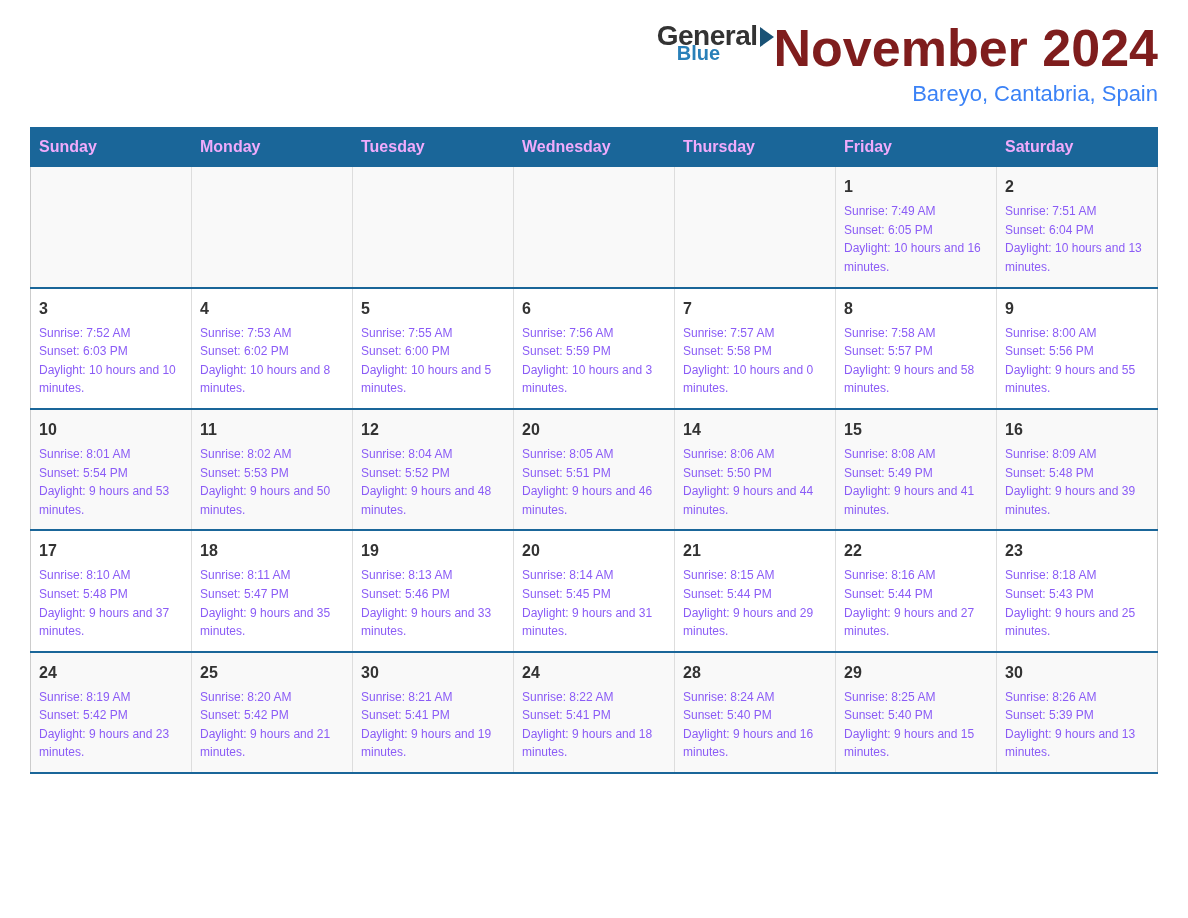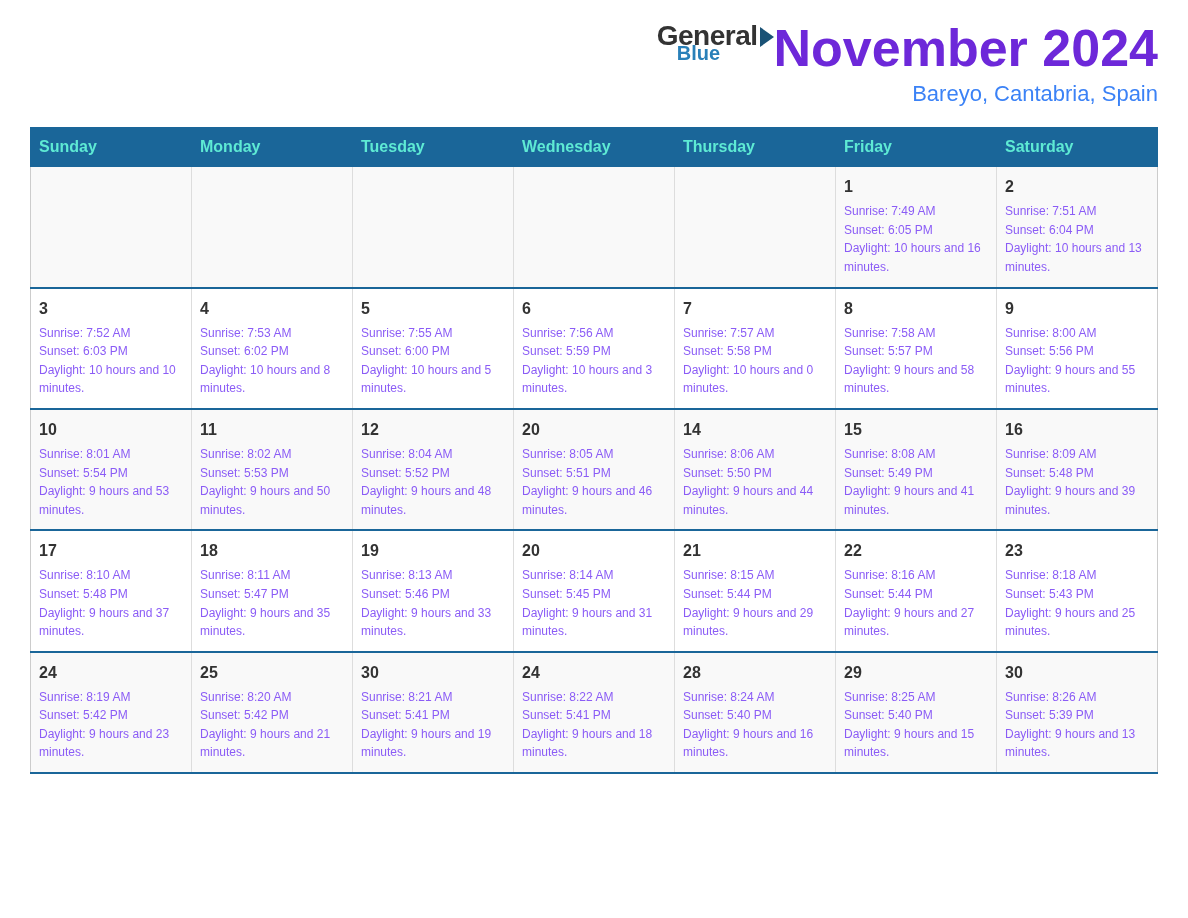--- a/index.html
+++ b/index.html
@@ -47,38 +47,38 @@
       font-weight: bold;
       margin-left: 18px;
       margin-top: -4px;
     }
     .title-area {
       text-align: right;
     }
     .month-title {
       font-size: 52px;
       font-weight: bold;
-      color: #6d28d9;
+      color: #7f1d1d;
       line-height: 1.1;
     }
     .location {
       font-size: 22px;
       color: #3b82f6;
       margin-top: 4px;
     }
     table {
       width: 100%;
       border-collapse: collapse;
       table-layout: fixed;
     }
     thead tr {
       background: #1a6699;
     }
     thead th {
-      color: #5eead4;
+      color: #f0abfc;
       font-size: 16px;
       font-weight: bold;
       padding: 10px 8px;
       text-align: left;
       border: 1px solid #1a6699;
     }
     tbody tr {
       border-bottom: 2px solid #1a6699;
     }
     tbody td {

